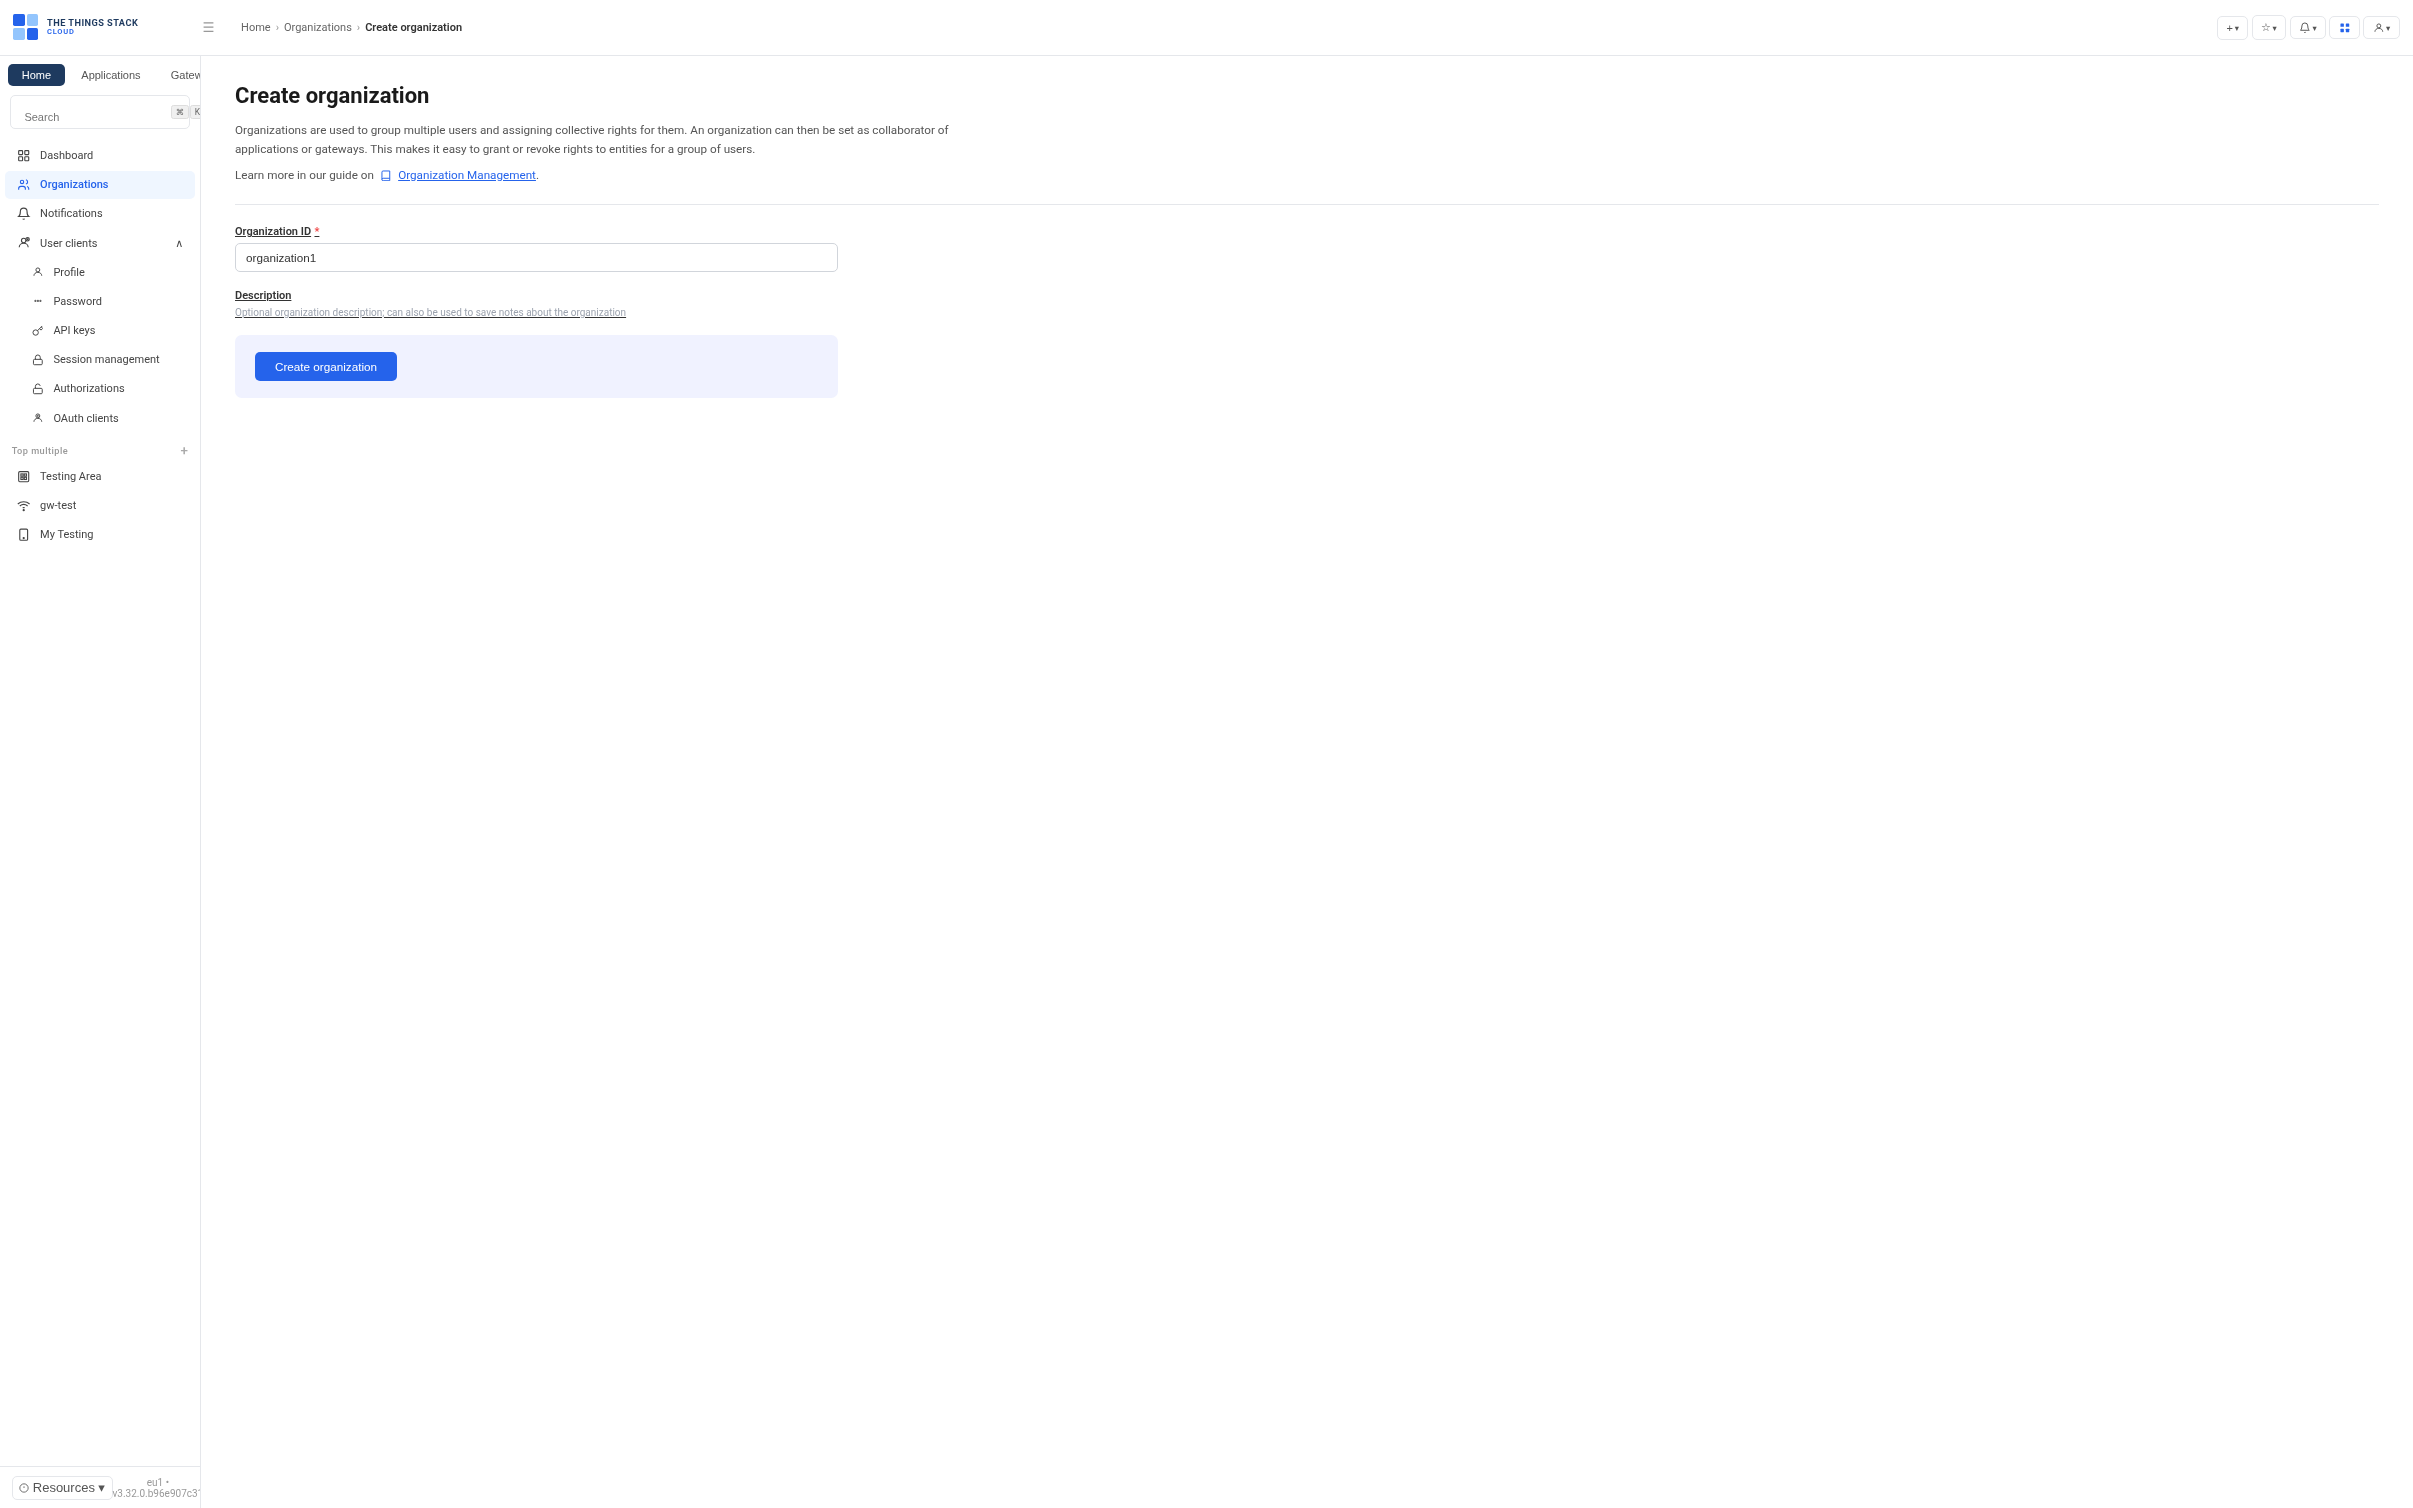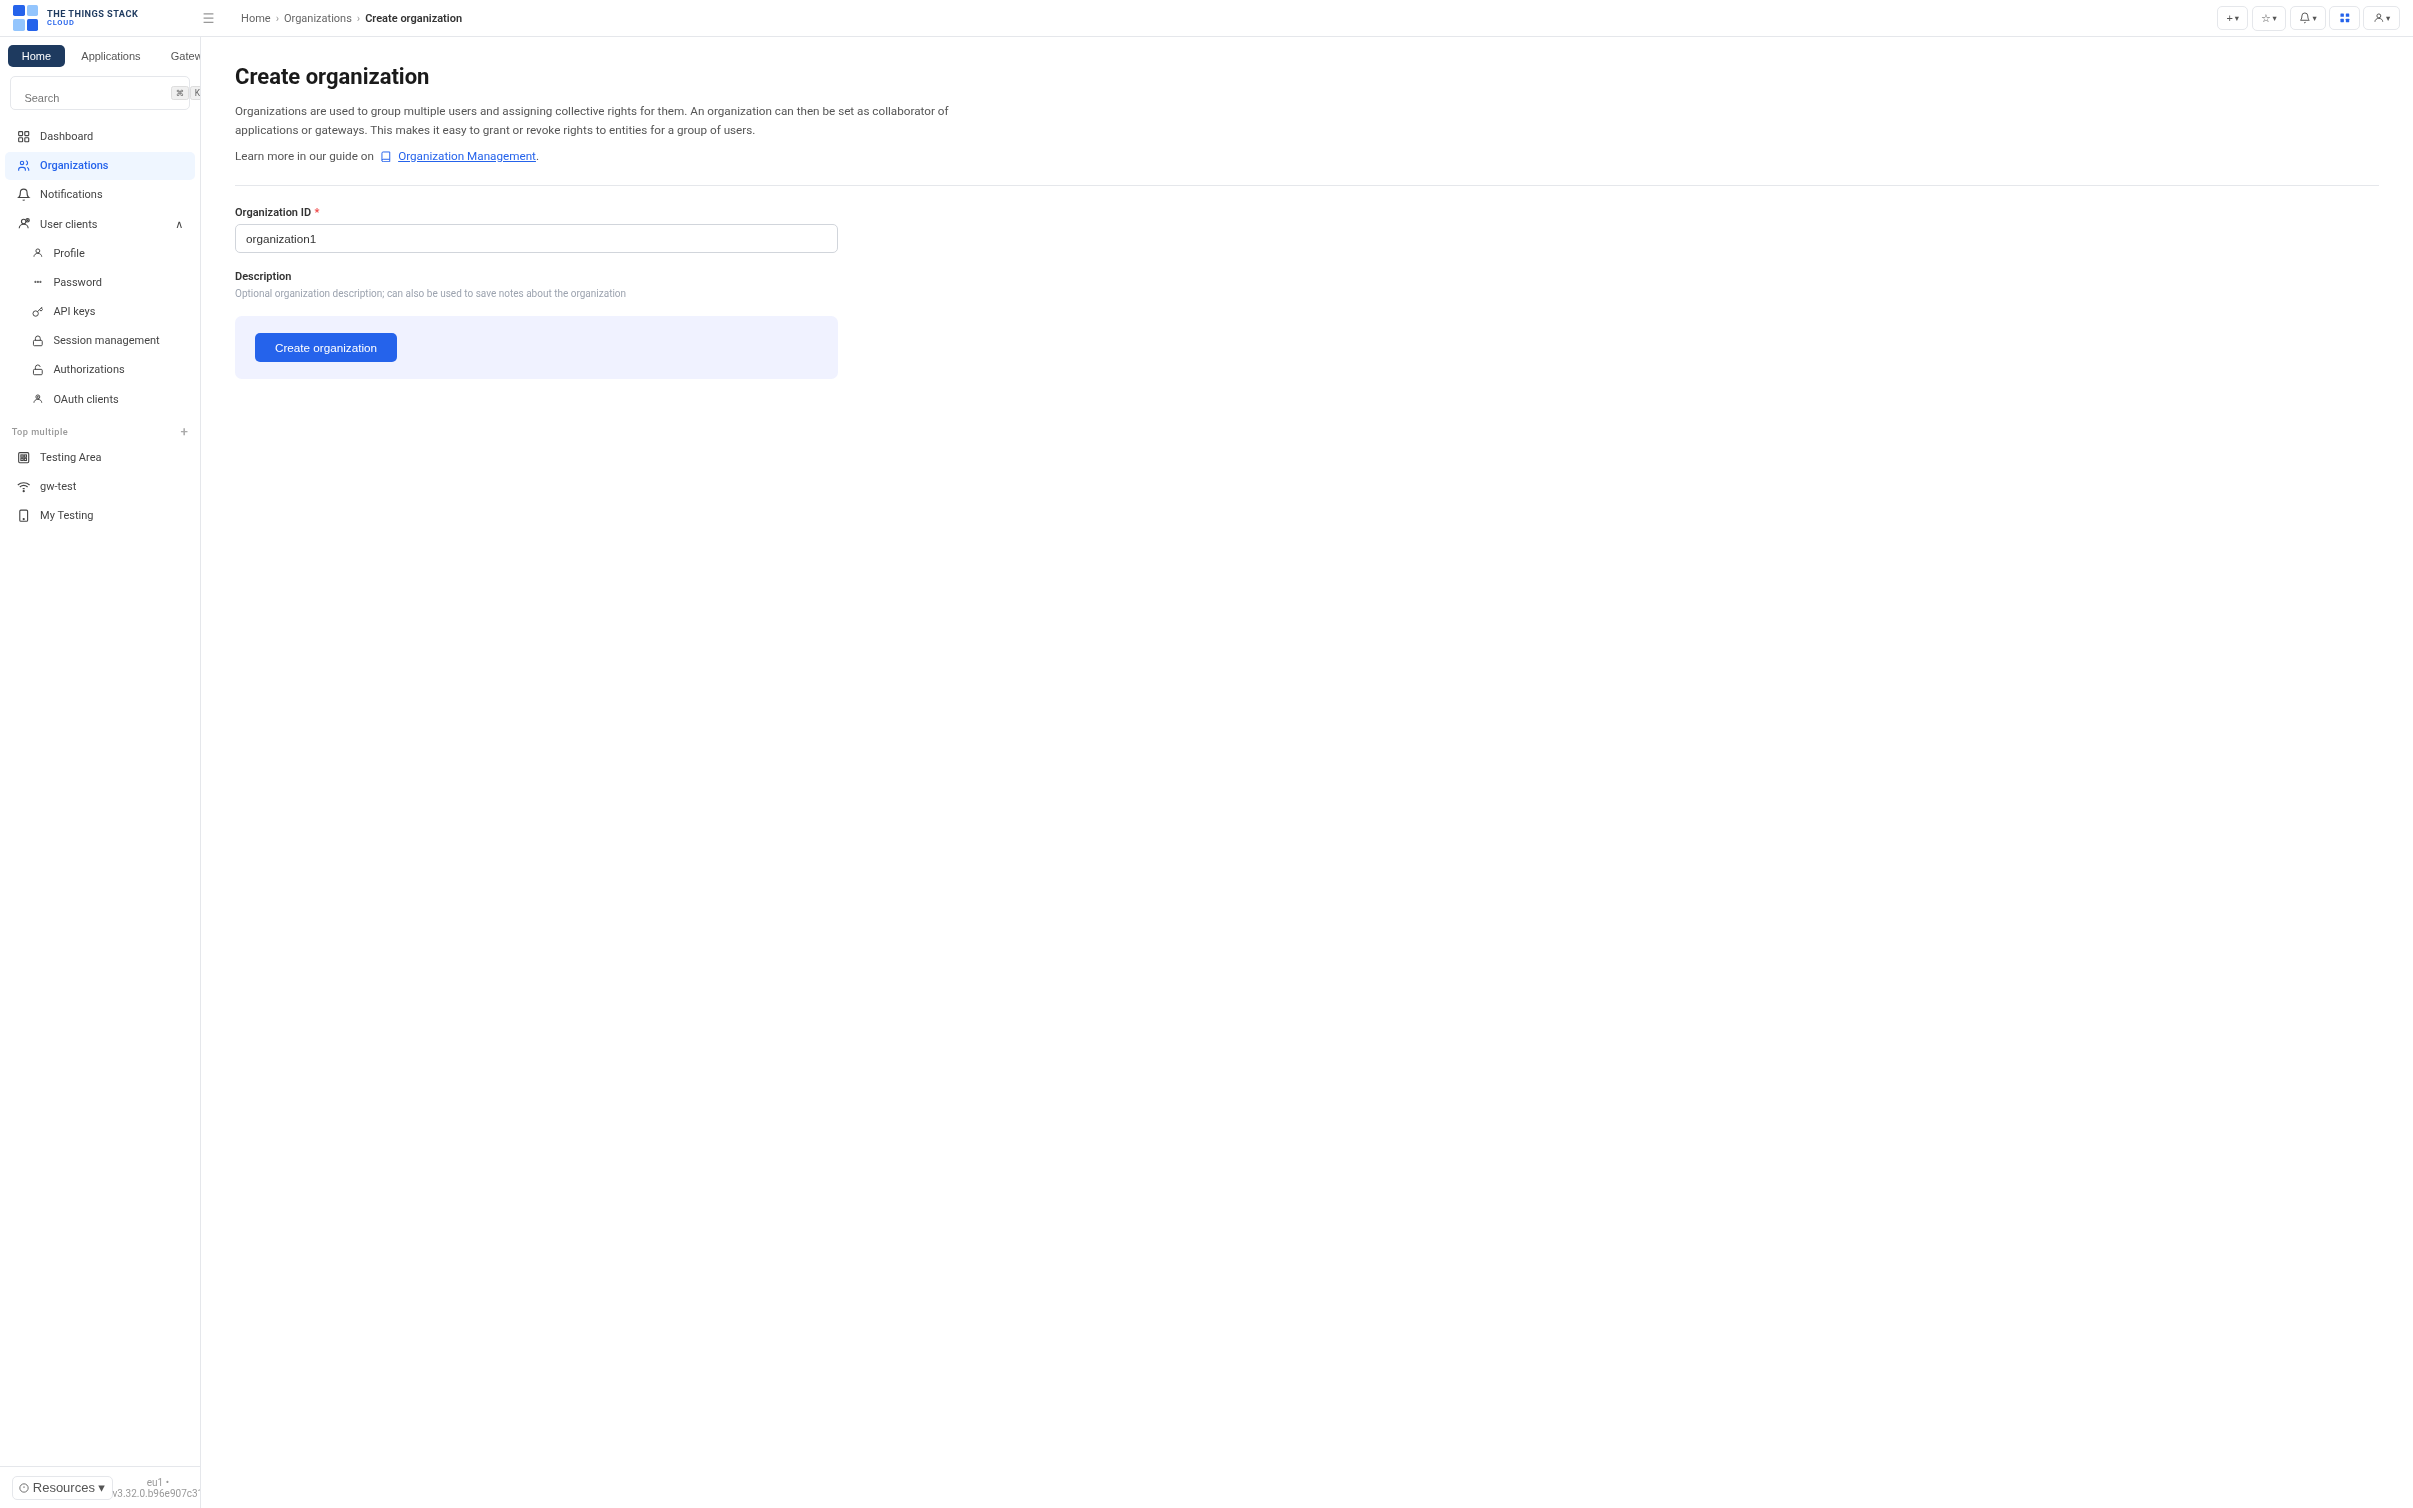--- a/index.html
+++ b/index.html
@@ -1,20 +1,20 @@
 <!DOCTYPE html>
 <html style="font-size:13.4px"><head>
   <meta charset="utf-8">
   <style>
     * { box-sizing: border-box; margin: 0; padding: 0; }
     body { font-family: -apple-system, BlinkMacSystemFont, 'Segoe UI', Roboto, sans-serif; font-size: 11.7px; color: #333; background: #fff; display: flex; flex-direction: column; height: 100vh; overflow: hidden; }
 
     
     .top-nav {
-      display: flex; align-items: center; height: 37px; border-bottom: 0.8px solid #e5e7eb;
+      display: flex; align-items: center; height: 56px; border-bottom: 0.8px solid #e5e7eb;
       padding: 0 13.4px; gap: 6.7px; flex-shrink: 0;
     }
     .logo-area { display: flex; align-items: center; gap: 6.7px; width: 201px; flex-shrink: 0; }
     .logo-squares { display: flex; flex-wrap: wrap; width: 27px; height: 27px; gap: 1.7px; }
     .logo-sq { width: 11.7px; height: 11.7px; border-radius: 1.7px; background: #2563eb; }
     .logo-sq.light { background: #93c5fd; }
     .logo-text { display: flex; flex-direction: column; line-height: 1.1; }
     .logo-text .brand { font-weight: 700; font-size: 9.2px; color: #1e3a5f; letter-spacing: 0.05em; }
     .logo-text .sub { font-size: 7.5px; color: #2563eb; font-weight: 600; letter-spacing: 0.1em; }
 
@@ -76,21 +76,21 @@
 
     
     .main-content { flex: 1; overflow-y: auto; padding: 27px 34px; }
     .page-title { font-size: 22px; font-weight: 700; color: #1a1a1a; margin-bottom: 13.4px; }
     .page-description { color: #555; font-size: 11.7px; line-height: 1.6; max-width: 721px; }
     .page-description a { color: #2563eb; text-decoration: underline; }
 
     .divider { border: none; border-top: 0.8px solid #e5e7eb; margin: 20px 0; }
 
     .form-section { max-width: 603px; }
-    .form-group { margin-bottom: 17px; }
+    .form-group { margin-bottom: 17px; text-decoration: underline; }
     .form-label { font-size: 11px; font-weight: 600; color: #333; margin-bottom: 5px; display: flex; align-items: center; gap: 3.4px; }
     .required-star { color: #ef4444; }
     .form-input {
       width: 100%; padding: 6.7px 10px; border: 0.8px solid #d1d5db; border-radius: 5px;
       font-size: 11.7px; color: #333; outline: none; background: #fff;
     }
     .form-input::placeholder { color: #9ca3af; }
     textarea.form-input { resize: vertical; min-height: 67px; font-family: inherit; }
     .form-hint { font-size: 10px; color: #9ca3af; margin-top: 5px; }
 

